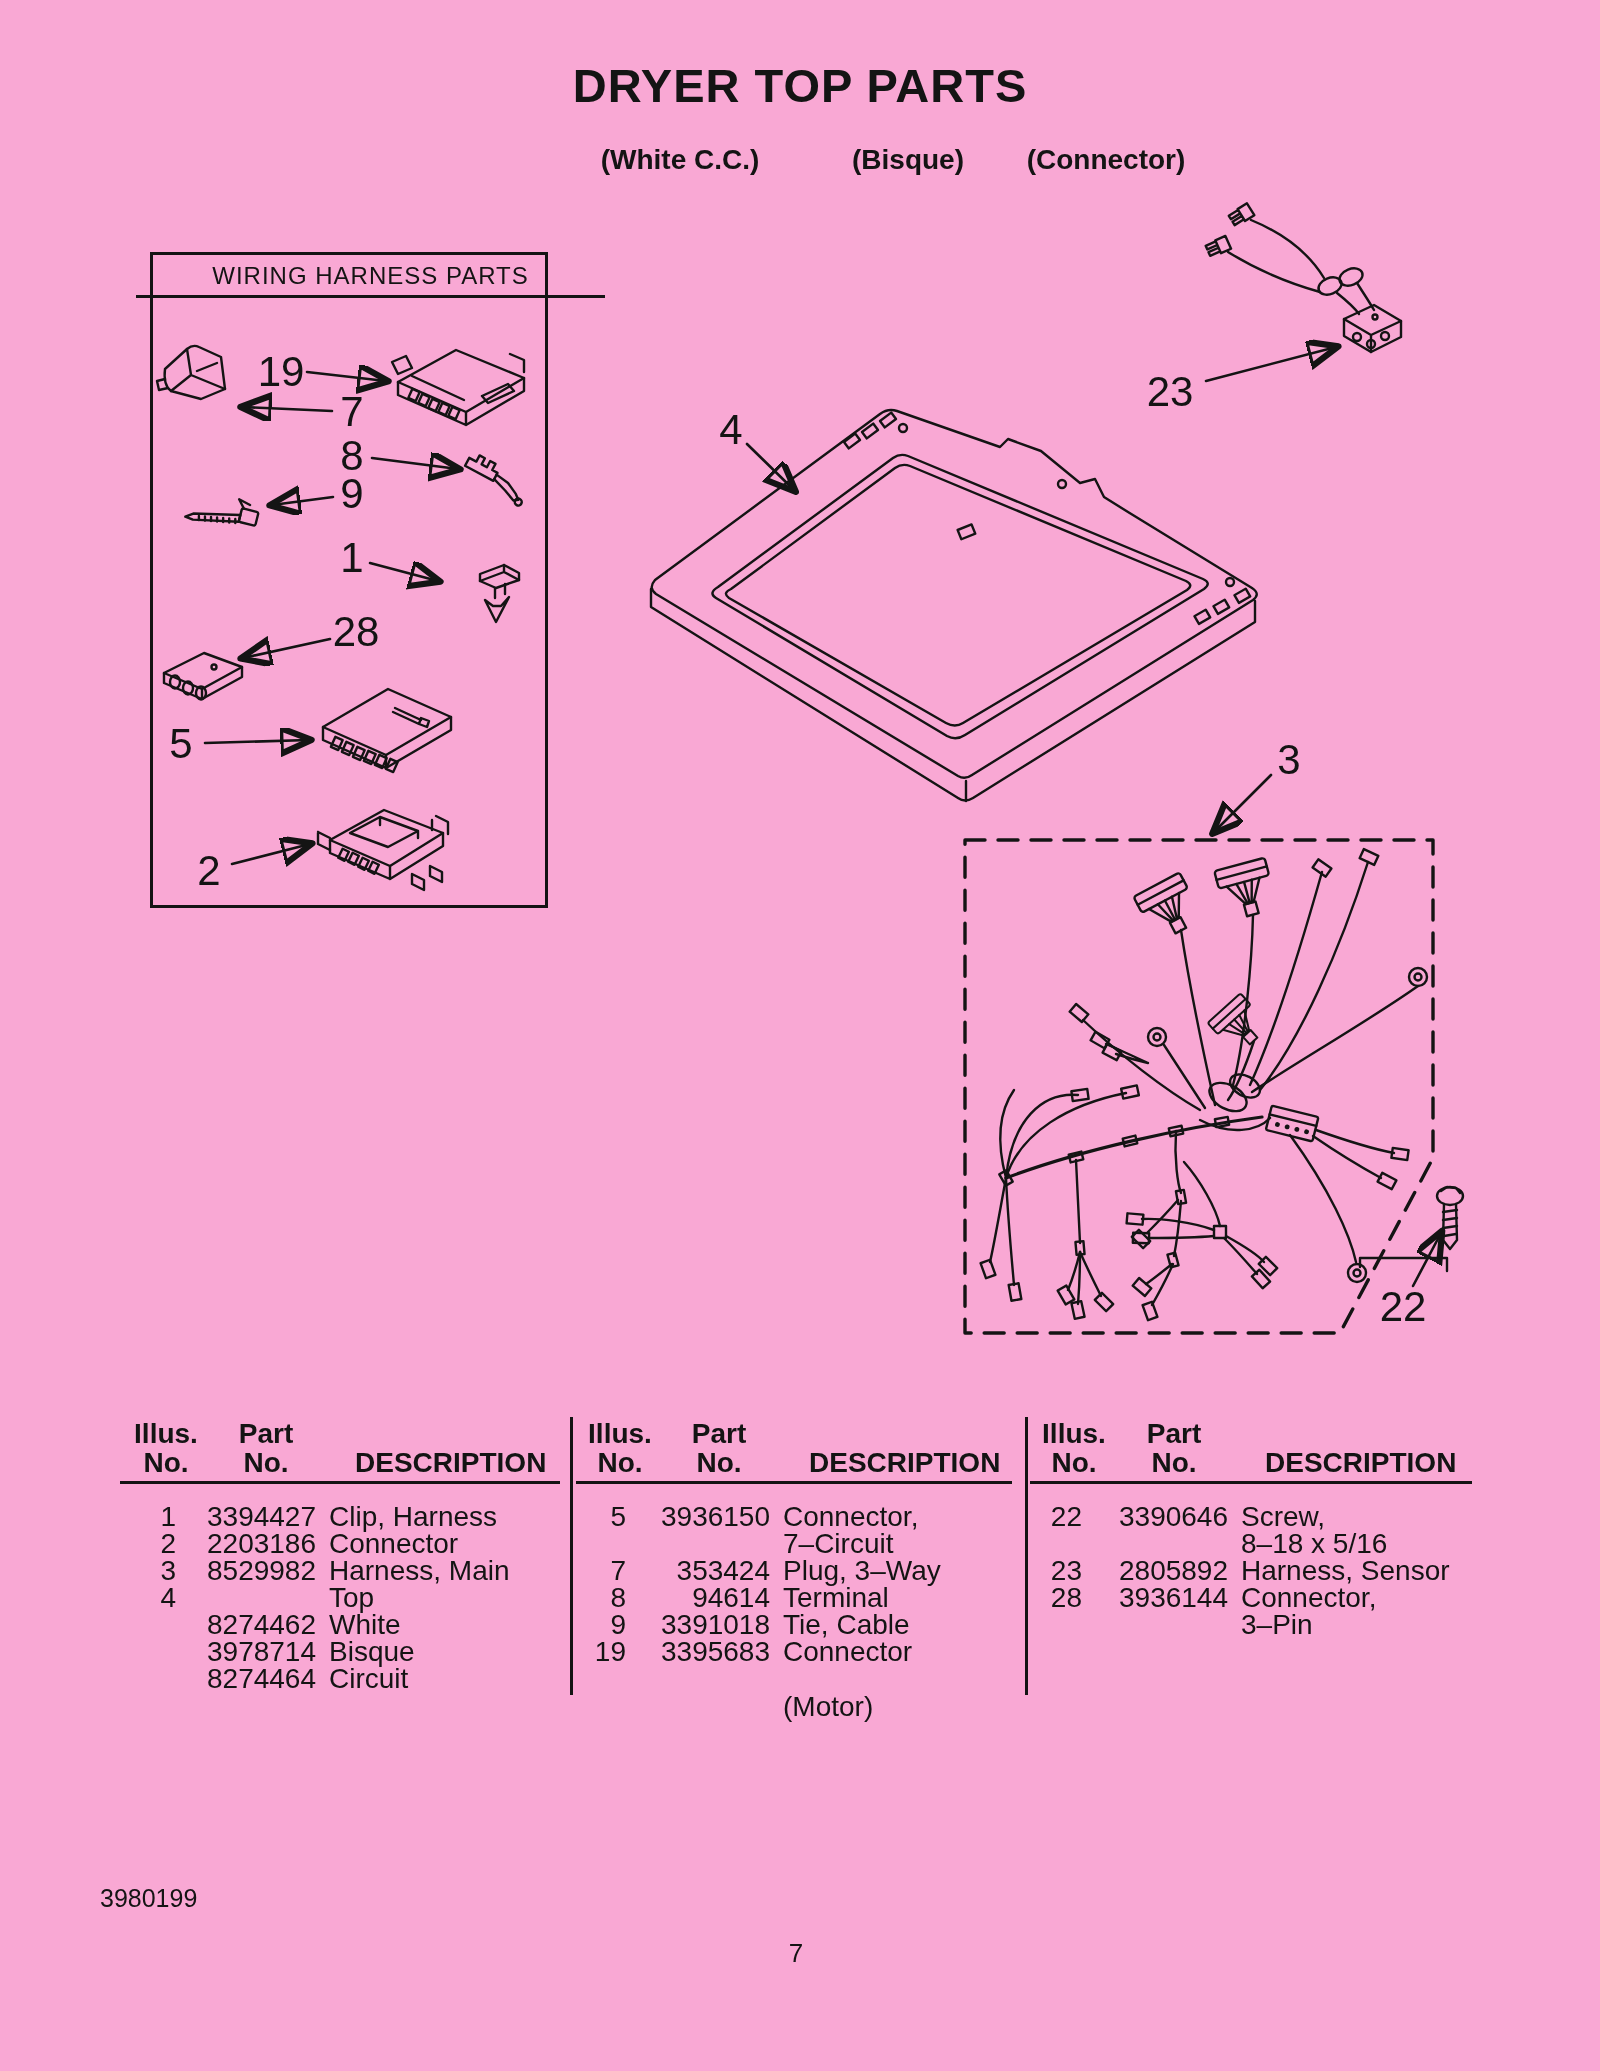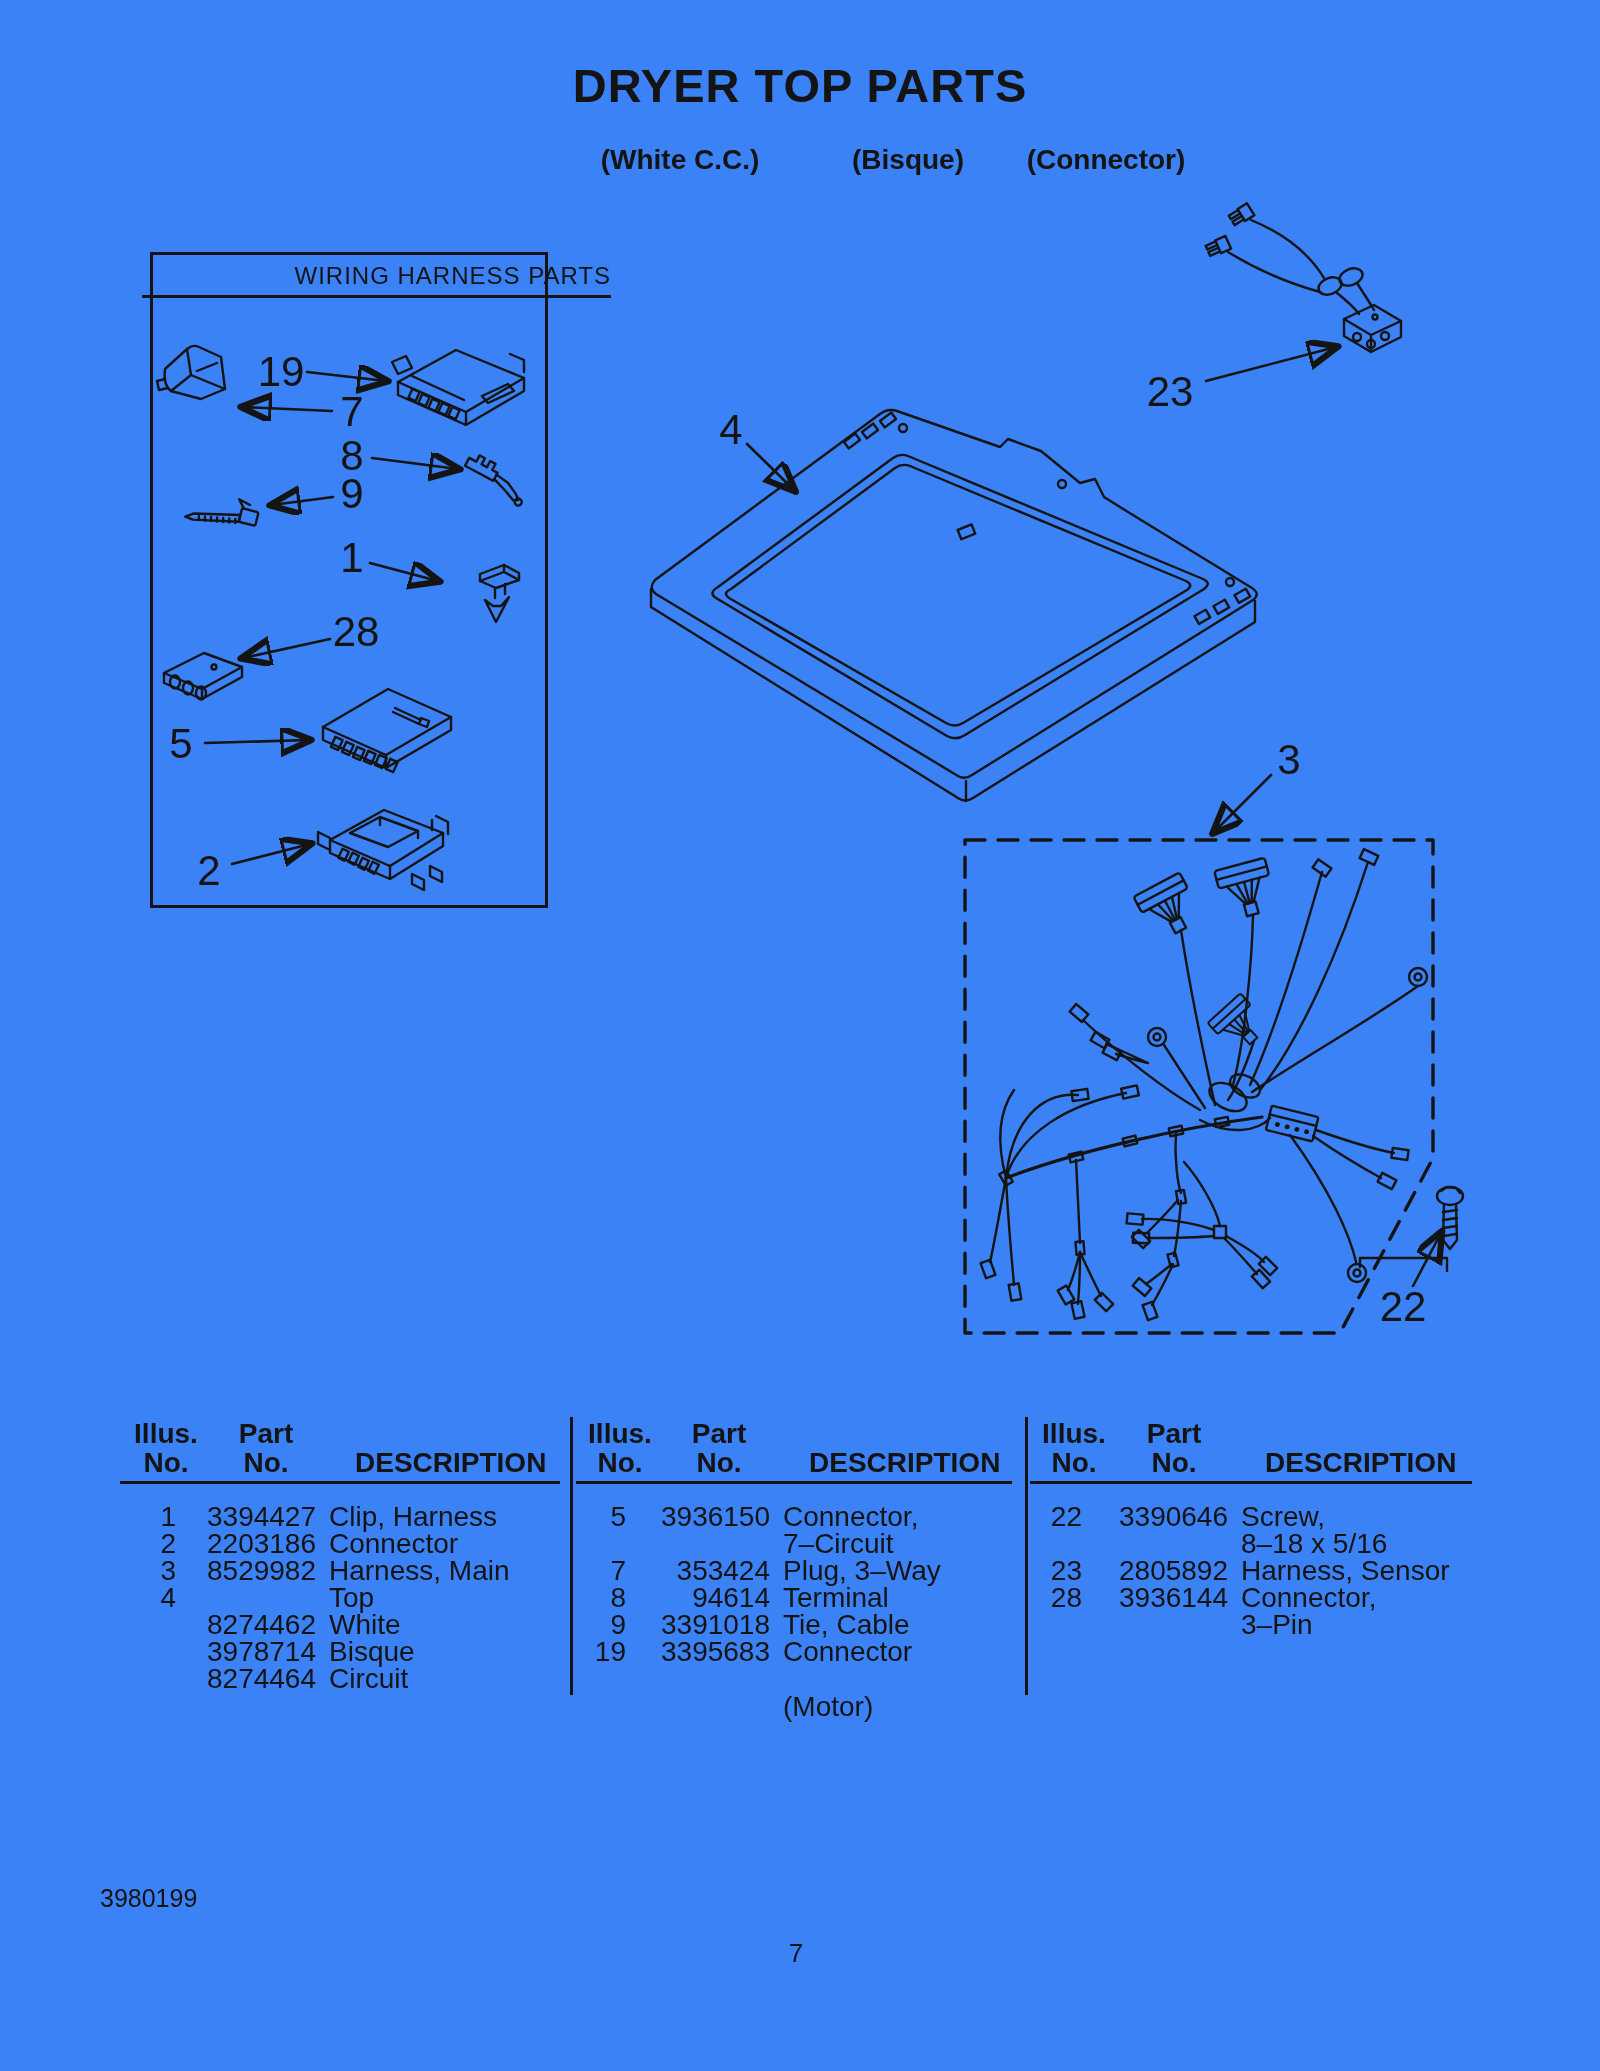--- a/index.html
+++ b/index.html
@@ -1,25 +1,25 @@
 <!DOCTYPE html>
 <html><head>
 <meta charset="utf-8">
 <style>
   html,body{margin:0;padding:0;background:#e8e8e8;}
-  .page{position:relative;width:1600px;height:2071px;background:#3b82f6;margin:0 auto;
+  .page{position:relative;width:1600px;height:2071px;background:#f9a8d4;margin:0 auto;
         font-family:"Liberation Sans", sans-serif;color:#141414;overflow:hidden;}
   .abs{position:absolute;}
   
   .title{left:0;top:58px;width:1600px;text-align:center;font-size:47px;font-weight:bold;letter-spacing:1px;}
   .models{left:0;top:110px;width:1600px;text-align:center;font-size:28px;font-weight:bold;}
   .finish{top:144px;font-size:28px;font-weight:bold;transform:translateX(-50%);white-space:nowrap;margin-left:28px;}
   
   .wirebox{left:150px;top:252px;width:398px;height:656px;border:3px solid #141414;box-sizing:border-box;}
-  .wirebox-hdr{left:142px;top:252px;width:469px;height:46px;line-height:48px;text-align:right;
+  .wirebox-hdr{left:136px;top:252px;width:469px;height:46px;line-height:48px;text-align:center;
                font-size:24px;letter-spacing:1px;border-bottom:3px solid #141414;box-sizing:border-box;}
   
   .callout{position:absolute;transform:translate(-50%,-50%);font-size:42px;line-height:1;white-space:nowrap;}
   
   svg.art{position:absolute;left:0;top:0;}
   svg.art *{stroke:#141414;stroke-width:2.4;fill:none;stroke-linecap:round;stroke-linejoin:round;}
   svg.art .dot{fill:#141414;stroke:none;}
   svg.art .arrow{stroke-width:2.6;}
   svg.art .dash{stroke-width:3.4;stroke-dasharray:20 13;}
   svg.art .thick{stroke-width:3.2;}

